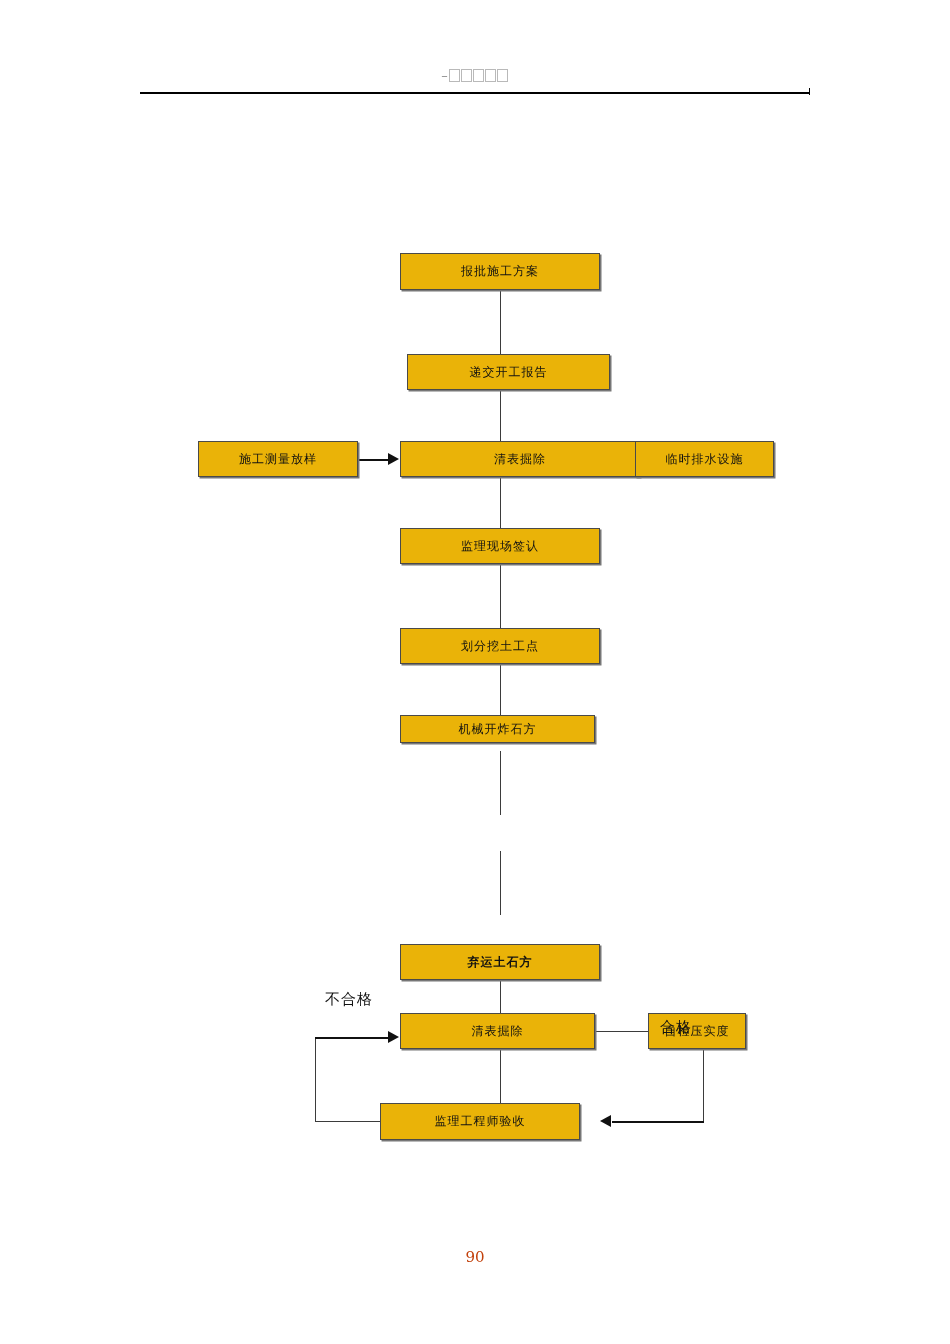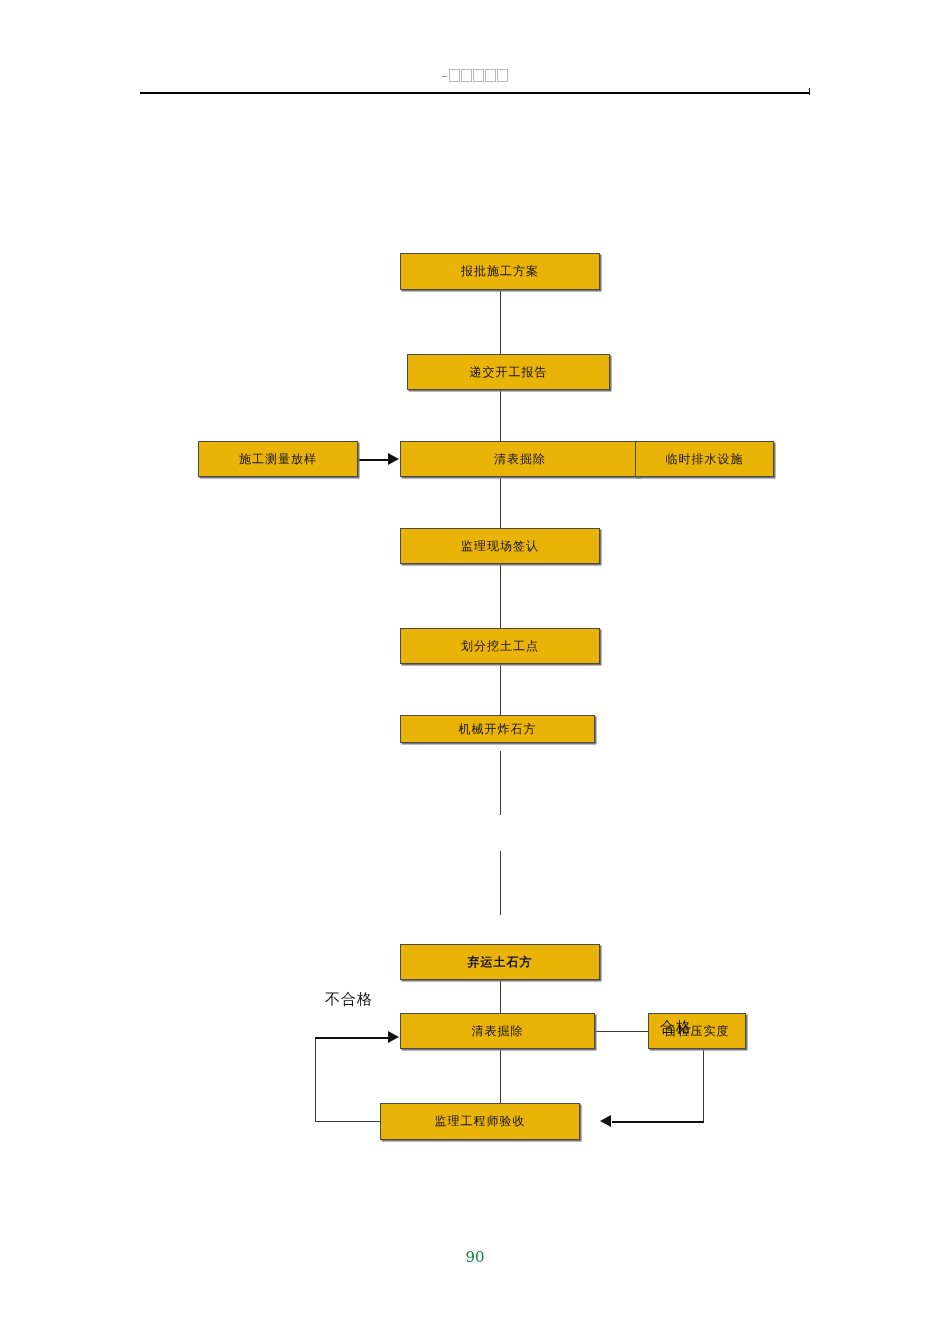--- a/index.html
+++ b/index.html
@@ -142,21 +142,21 @@
   }
 
   
   .page-number {
     position: absolute;
     left: 0;
     top: 1248px;
     width: 950px;
     text-align: center;
     font-size: 15px;
-    color: #15803d;
+    color: #c2410c;
   }
 </style>
 </head>
 <body>
 
 <div id="page">
 
   <div class="header-text">
     <span>–</span><span class="tofu"></span><span class="tofu"></span><span class="tofu"></span><span class="tofu"></span><span class="tofu"></span>
   </div>

